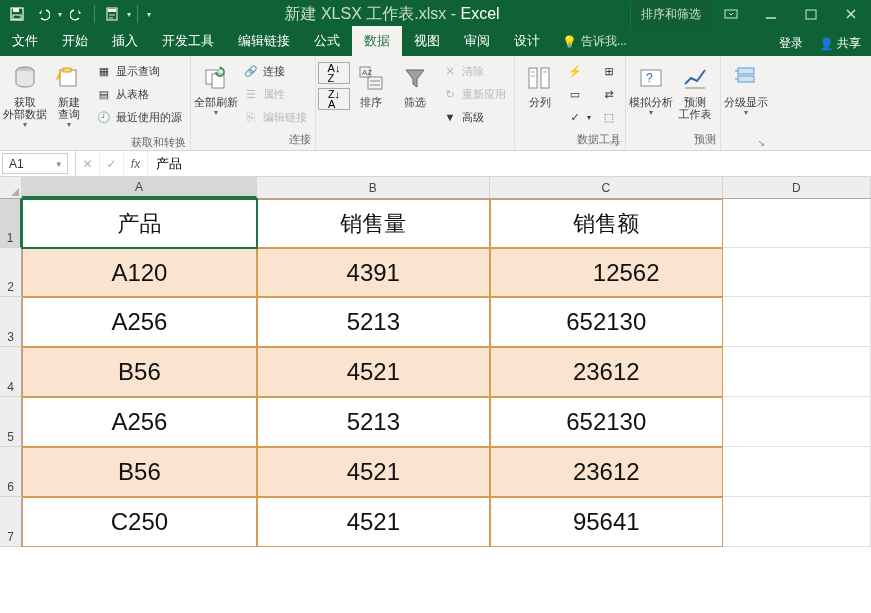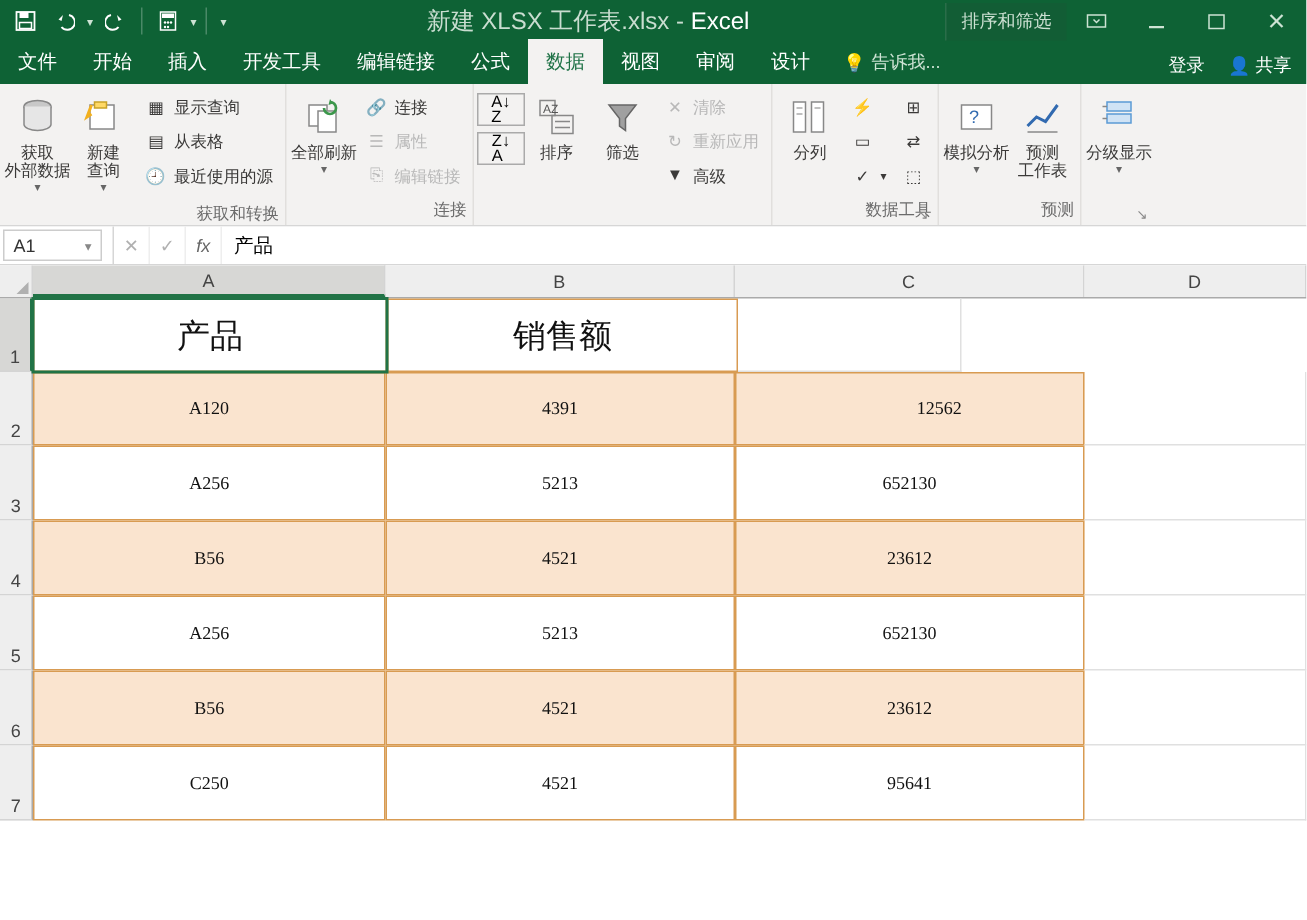--- a/index.html
+++ b/index.html
@@ -56,21 +56,21 @@
 .corner { position: absolute; left: 0; top: 0; width: 22px; height: 22px; border-right: 1px solid #d4d4d4; border-bottom: 1px solid #aaa; background: #eee; }
 .corner::after{content:"";position:absolute;right:2px;bottom:2px;border-left:8px solid transparent;border-bottom:8px solid #b0b0b0;}
 .col-headers { position: absolute; left: 22px; top: 0; right: 0; height: 22px; display: flex; border-bottom: 1px solid #aaa; }
 .ch { border-right: 1px solid #d4d4d4; background: #eee; display: flex; align-items: center; justify-content: center; font-size: 12px; color: #444; }
 .ch.sel { background:#d7d7d5; border-bottom:2px solid #217346; }
 .row-headers { position: absolute; left: 0; top: 22px; width: 22px; }
 .rh { border-bottom: 1px solid #d4d4d4; border-right:1px solid #aaa; background: #eee; display: flex; align-items: flex-end; justify-content: center; font-size: 12px; color: #444; padding-bottom:2px;}
 .rh.sel { background:#d7d7d5; border-right:2px solid #217346;}
 .cells { position: absolute; left: 22px; top: 22px; right: 0; }
 .crow { display: flex; }
-.cell { border-right: 1px solid #e0e0e0; border-bottom: 1px solid #e0e0e0; display: flex; align-items: center; justify-content: center; font-size: 12px; font-family: Liberation Serif, serif; color: #111; }
+.cell { border-right: 1px solid #e0e0e0; border-bottom: 1px solid #e0e0e0; display: flex; align-items: center; justify-content: center; font-size: 24px; font-family: Liberation Sans, sans-serif; color: #111; }
 .hdr { font-weight: normal; font-family: "SimHei","Microsoft YaHei"; font-size:22px;}
 .tbl-cell { border: 1px solid #d89b52 !important; }
 .alt { background: #fae4cf; }
 .active-cell { outline: 2px solid #217346; outline-offset:-1px; position:relative;}
 .empty { }
 
 svg { display:block; }
 </style>
 </head>
 <body>
@@ -398,20 +398,21 @@
       <div class="rh" style="height: 49px;">2</div>
       <div class="rh" style="height: 50px;">3</div>
       <div class="rh" style="height: 50px;">4</div>
       <div class="rh" style="height: 50px;">5</div>
       <div class="rh" style="height: 50px;">6</div>
       <div class="rh" style="height: 50px;">7</div>
     </div>
   <div class="cells" id="cells">
       <div class="crow">
         <div class="cell tbl-cell hdr active-cell" style="width: 236px; height: 49px;">产品</div>
+        <div class="cell tbl-cell hdr" style="width: 234px; height: 49px;">销售量</div>
         <div class="cell tbl-cell hdr" style="width: 234px; height: 49px;">销售额</div>
         <div class="cell empty" style="width: 149px; height: 49px;"></div>
       </div>
       <div class="crow">
         <div class="cell tbl-cell alt" style="width: 236px; height: 49px;">A120</div>
         <div class="cell tbl-cell alt" style="width: 234px; height: 49px;">4391</div>
         <div class="cell tbl-cell alt" style="width: 234px; height: 49px; padding-left: 40px;">12562</div>
         <div class="cell empty" style="width: 149px; height: 49px;"></div>
       </div>
       <div class="crow">

